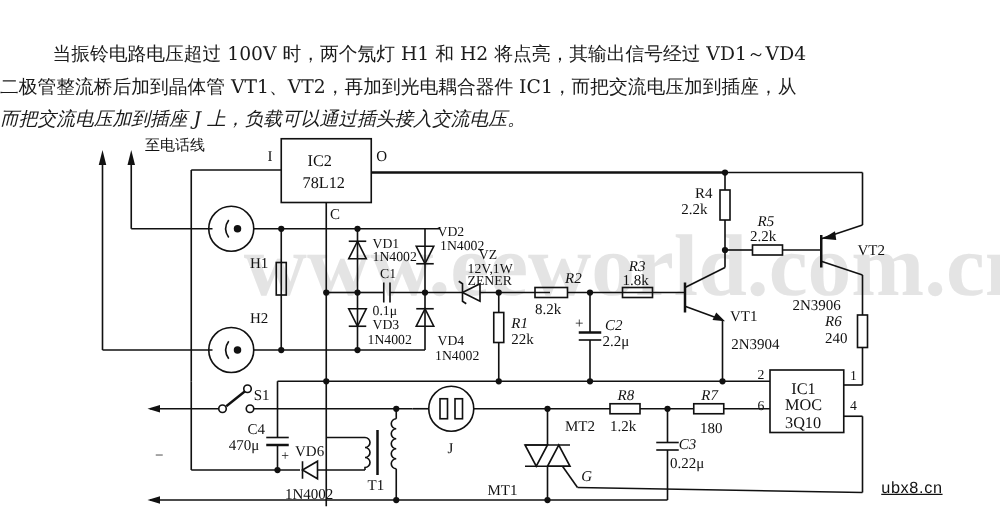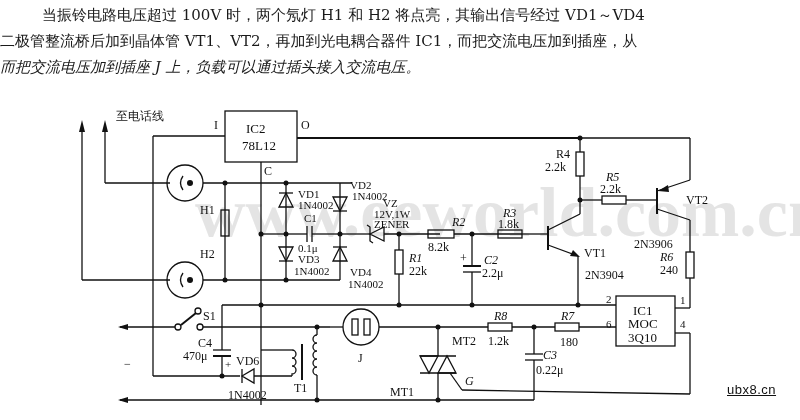--- a/index.html
+++ b/index.html
@@ -1,28 +1,28 @@
 <!DOCTYPE html>
 <html><head>
 <meta charset="utf-8">
 <style>
   html,body{margin:0;padding:0;background:#ffffff;}
   body{width:800px;height:420px;overflow:hidden;position:relative;font-family:"DejaVu Serif","Liberation Serif",serif;color:#111;}
   .para{position:absolute;left:0;top:0;width:800px;font-size:15px;line-height:26px;color:#1a1a1a;}
-  .para .line{position:absolute;white-space:nowrap;}
+  .para .line{position:absolute;white-space:nowrap;margin-top:28px;}
   svg{position:absolute;left:0;top:0;}
   svg text{font-family:"Liberation Serif","DejaVu Serif",serif;fill:#111;}
   .lbl{font-size:12px;}
   .lbl-sm{font-size:11px;}
   .ic-lbl{font-size:13px;}
   .wm{font-family:"Liberation Serif",serif;font-size:70px;font-weight:bold;fill:#cfcfcf;opacity:0.55;}
   .w{stroke:#111;stroke-width:1.3;fill:none;}
   .wt{stroke:#111;stroke-width:2;fill:none;}
   .dot{fill:#111;}
-  .site{position:absolute;left:727px;top:382px;font-family:"Liberation Sans",sans-serif;font-size:13px;color:#111;text-decoration:underline;letter-spacing:0.5px;}
+  .site{position:absolute;left:705px;top:382px;font-family:"Liberation Sans",sans-serif;font-size:13px;color:#111;text-decoration:underline;letter-spacing:0.5px;}
 </style>
 </head>
 <body>
 
 <div class="para">
   <span class="line" style="left:42px;top:2px;">当振铃电路电压超过 100V 时，两个氖灯 H1 和 H2 将点亮，其输出信号经过 VD1～VD4</span>
   <span class="line" style="left:0px;top:28px;">二极管整流桥后加到晶体管 VT1、VT2，再加到光电耦合器件 IC1，而把交流电压加到插座，从</span>
   <span class="line" style="left:0px;top:54px;font-style:italic;">而把交流电压加到插座 J 上，负载可以通过插头接入交流电压。</span>
 </div>
 

